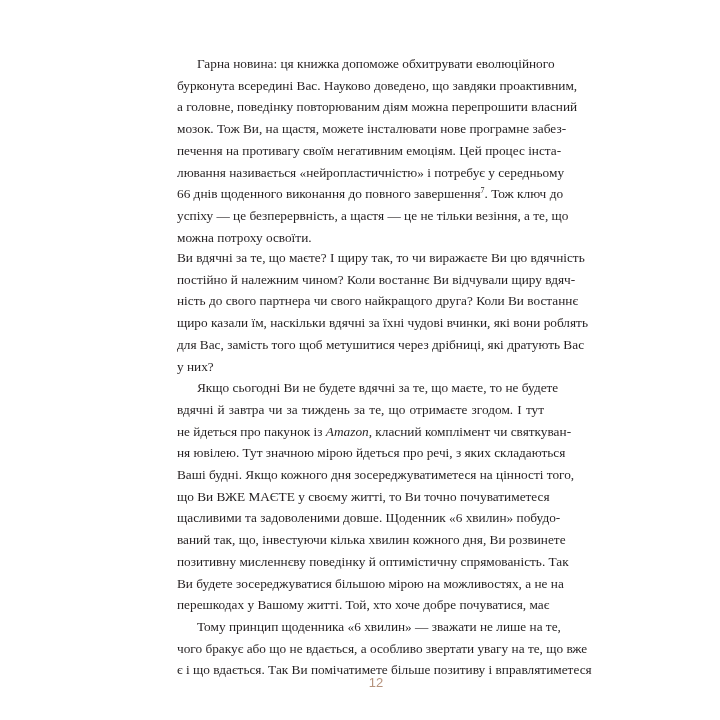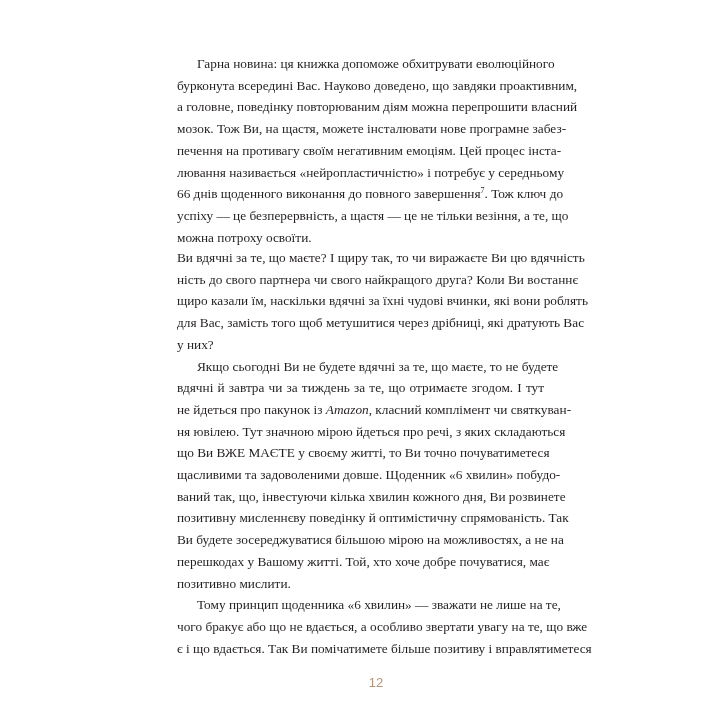--- a/index.html
+++ b/index.html
@@ -50,37 +50,38 @@
       <span class="line">лювання називається «нейропластичністю» і потребує у середньому</span>
       <span class="line"><span>66 днів щоденного виконання до повного завершення</span><sup>7</sup><span>. Тож ключ до</span></span>
       <span class="line">успіху — це безперервність, а щастя — це не тільки везіння, а те, що</span>
       <span class="line last">можна потроху освоїти.</span>
     </div>
   </div>
 
   <div class="text-block block-2">
     <div class="paragraph">
       <span class="line">Ви вдячні за те, що маєте? І щиру так, то чи виражаєте Ви цю вдячність</span>
+      <span class="line">постійно й належним чином? Коли востаннє Ви відчували щиру вдяч-</span>
       <span class="line">ність до свого партнера чи свого найкращого друга? Коли Ви востаннє</span>
       <span class="line">щиро казали їм, наскільки вдячні за їхні чудові вчинки, які вони роблять</span>
       <span class="line">для Вас, замість того щоб метушитися через дрібниці, які дратують Вас</span>
       <span class="line last">у них?</span>
     </div>
     <div class="paragraph">
       <span class="line indent">Якщо сьогодні Ви не будете вдячні за те, що маєте, то не будете</span>
       <span class="line">вдячні й завтра чи за тиждень за те, що отримаєте згодом. І тут</span>
       <span class="line"><span>не йдеться про пакунок із </span><span class="italic">Amazon</span><span>, класний комплімент чи святкуван-</span></span>
       <span class="line">ня ювілею. Тут значною мірою йдеться про речі, з яких складаються</span>
+      <span class="line">Ваші будні. Якщо кожного дня зосереджуватиметеся на цінності того,</span>
       <span class="line">що Ви ВЖЕ МАЄТЕ у своєму житті, то Ви точно почуватиметеся</span>
       <span class="line">щасливими та задоволеними довше. Щоденник «6 хвилин» побудо-</span>
       <span class="line">ваний так, що, інвестуючи кілька хвилин кожного дня, Ви розвинете</span>
       <span class="line">позитивну мисленнєву поведінку й оптимістичну спрямованість. Так</span>
       <span class="line">Ви будете зосереджуватися більшою мірою на можливостях, а не на</span>
       <span class="line">перешкодах у Вашому житті. Той, хто хоче добре почуватися, має</span>
-      <span class="line last">позитивно мислити.</span>
     </div>
     <div class="paragraph">
       <span class="line indent">Тому принцип щоденника «6 хвилин» — зважати не лише на те,</span>
       <span class="line">чого бракує або що не вдається, а особливо звертати увагу на те, що вже</span>
       <span class="line">є і що вдається. Так Ви помічатимете більше позитиву і вправлятиметеся</span>
     </div>
   </div>
 
   <div class="page-number">12</div>
 </div>

